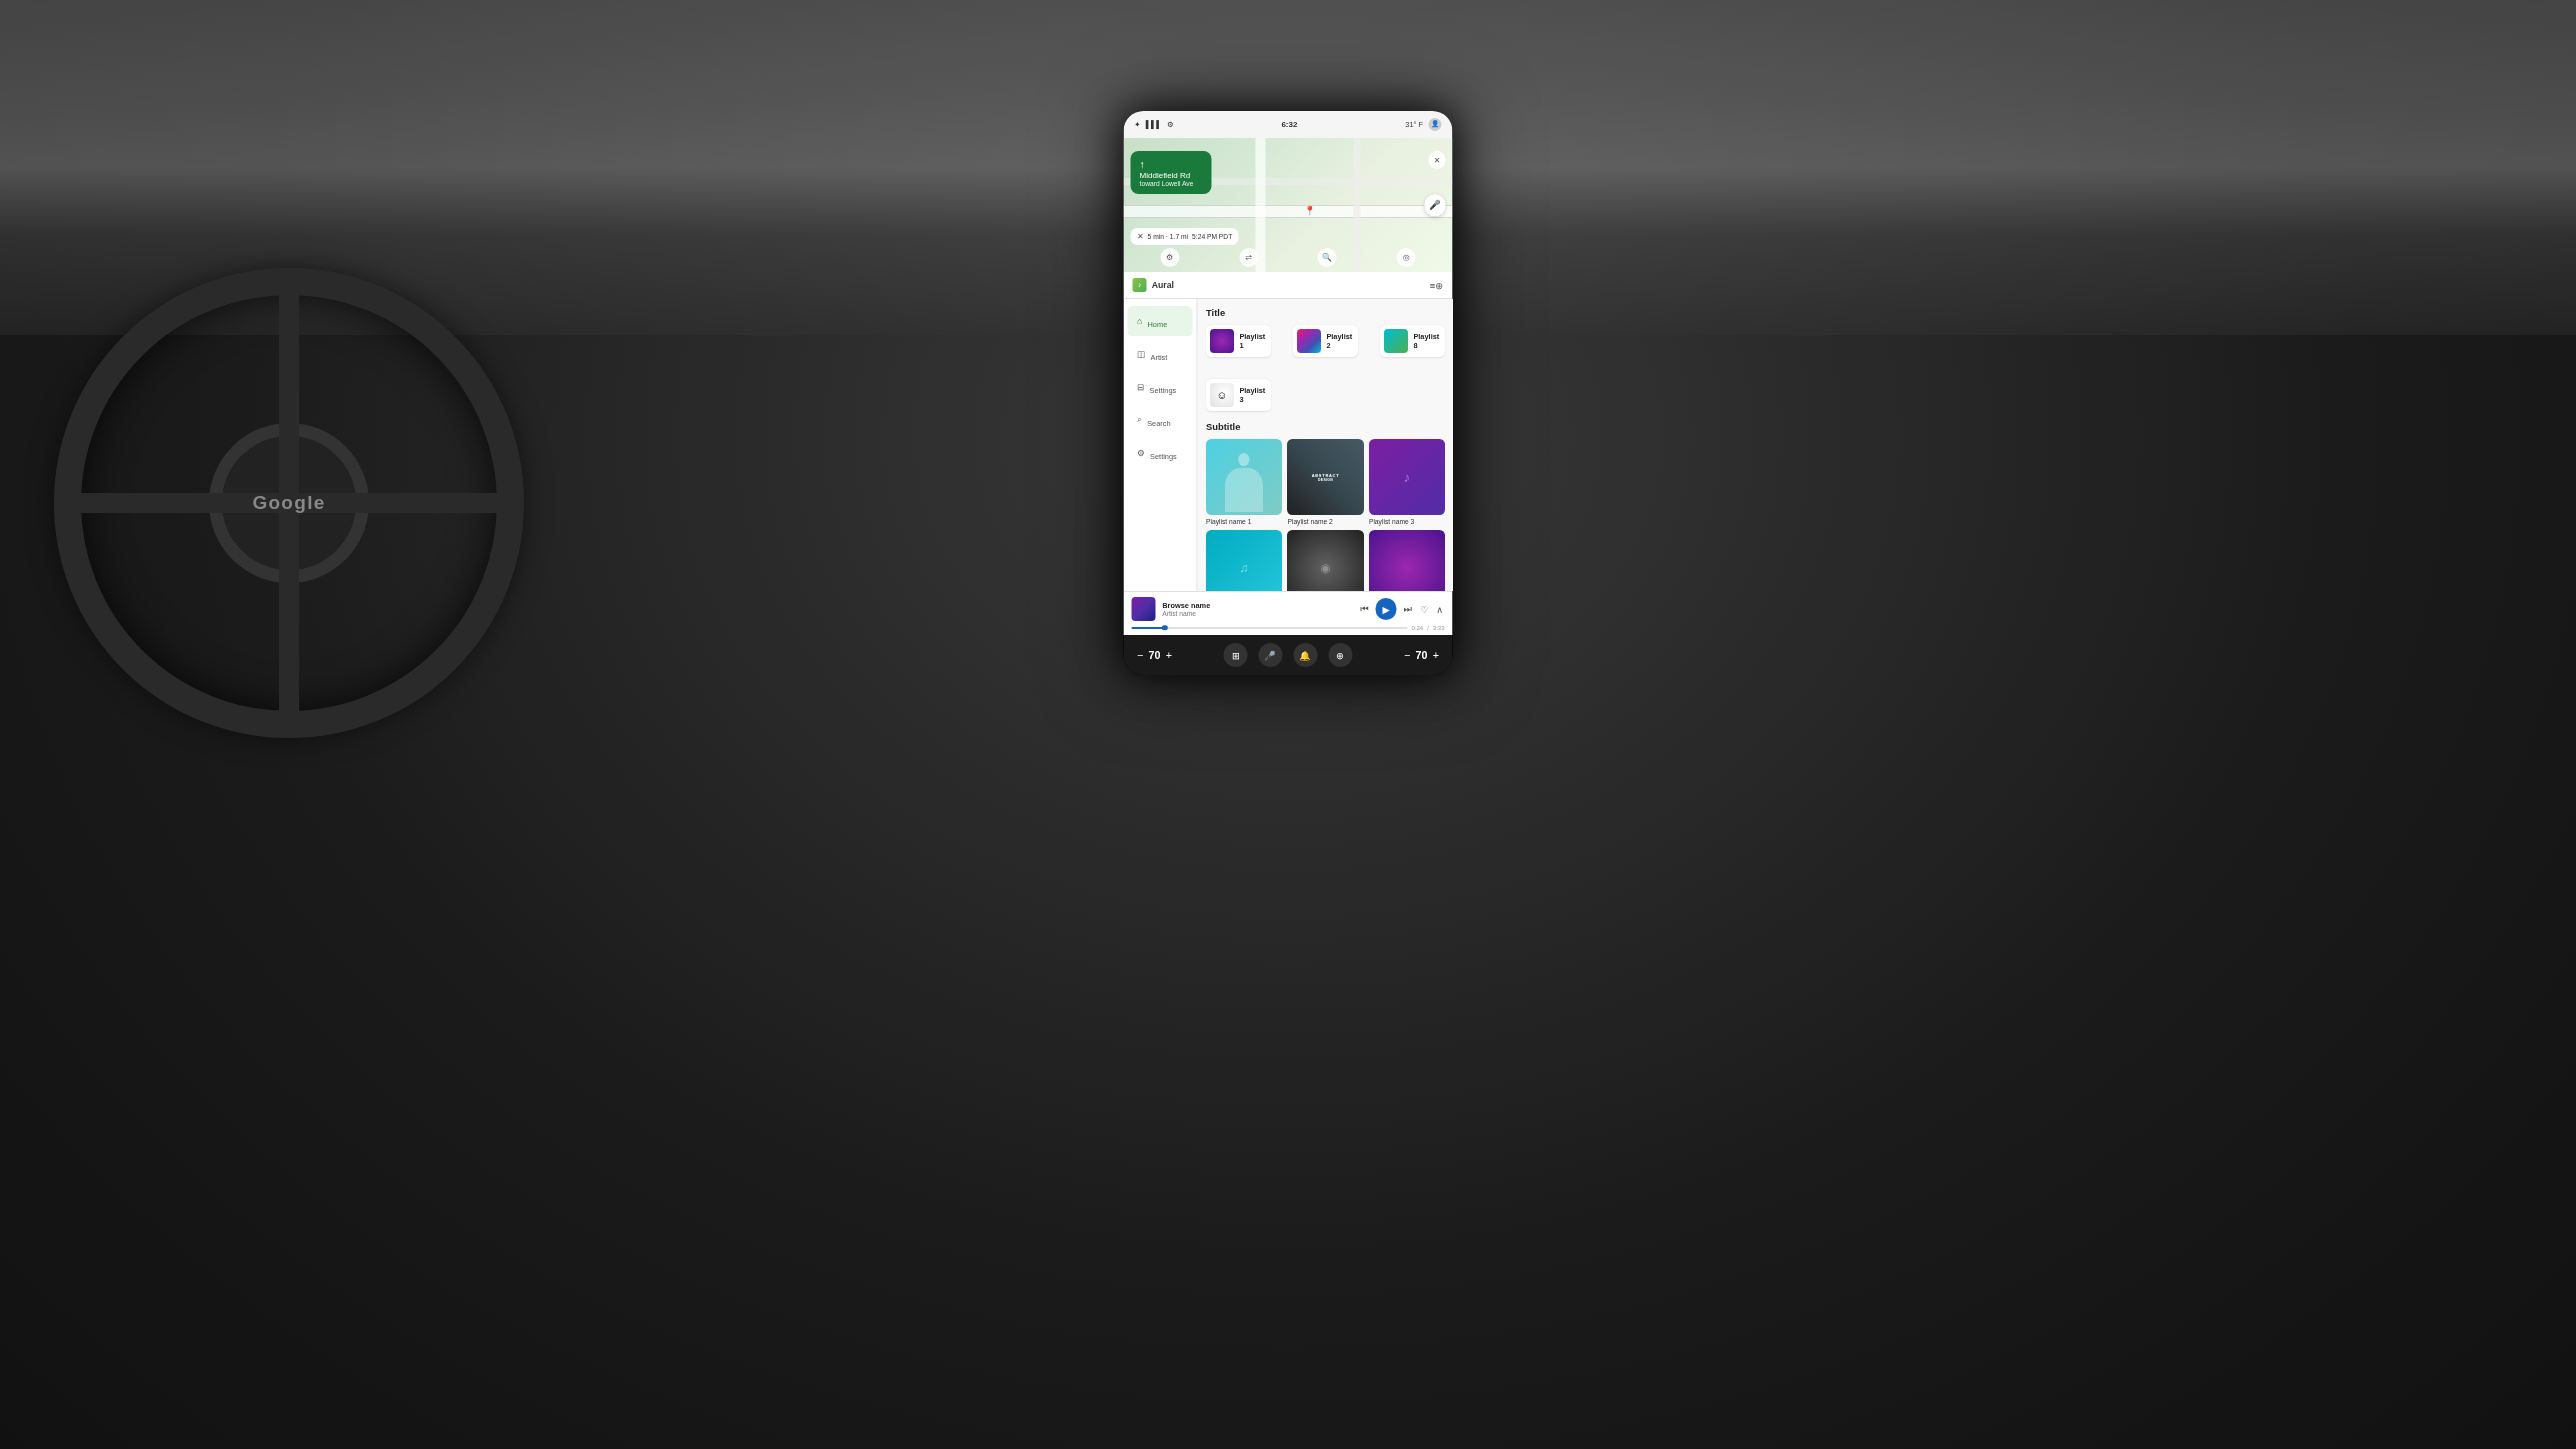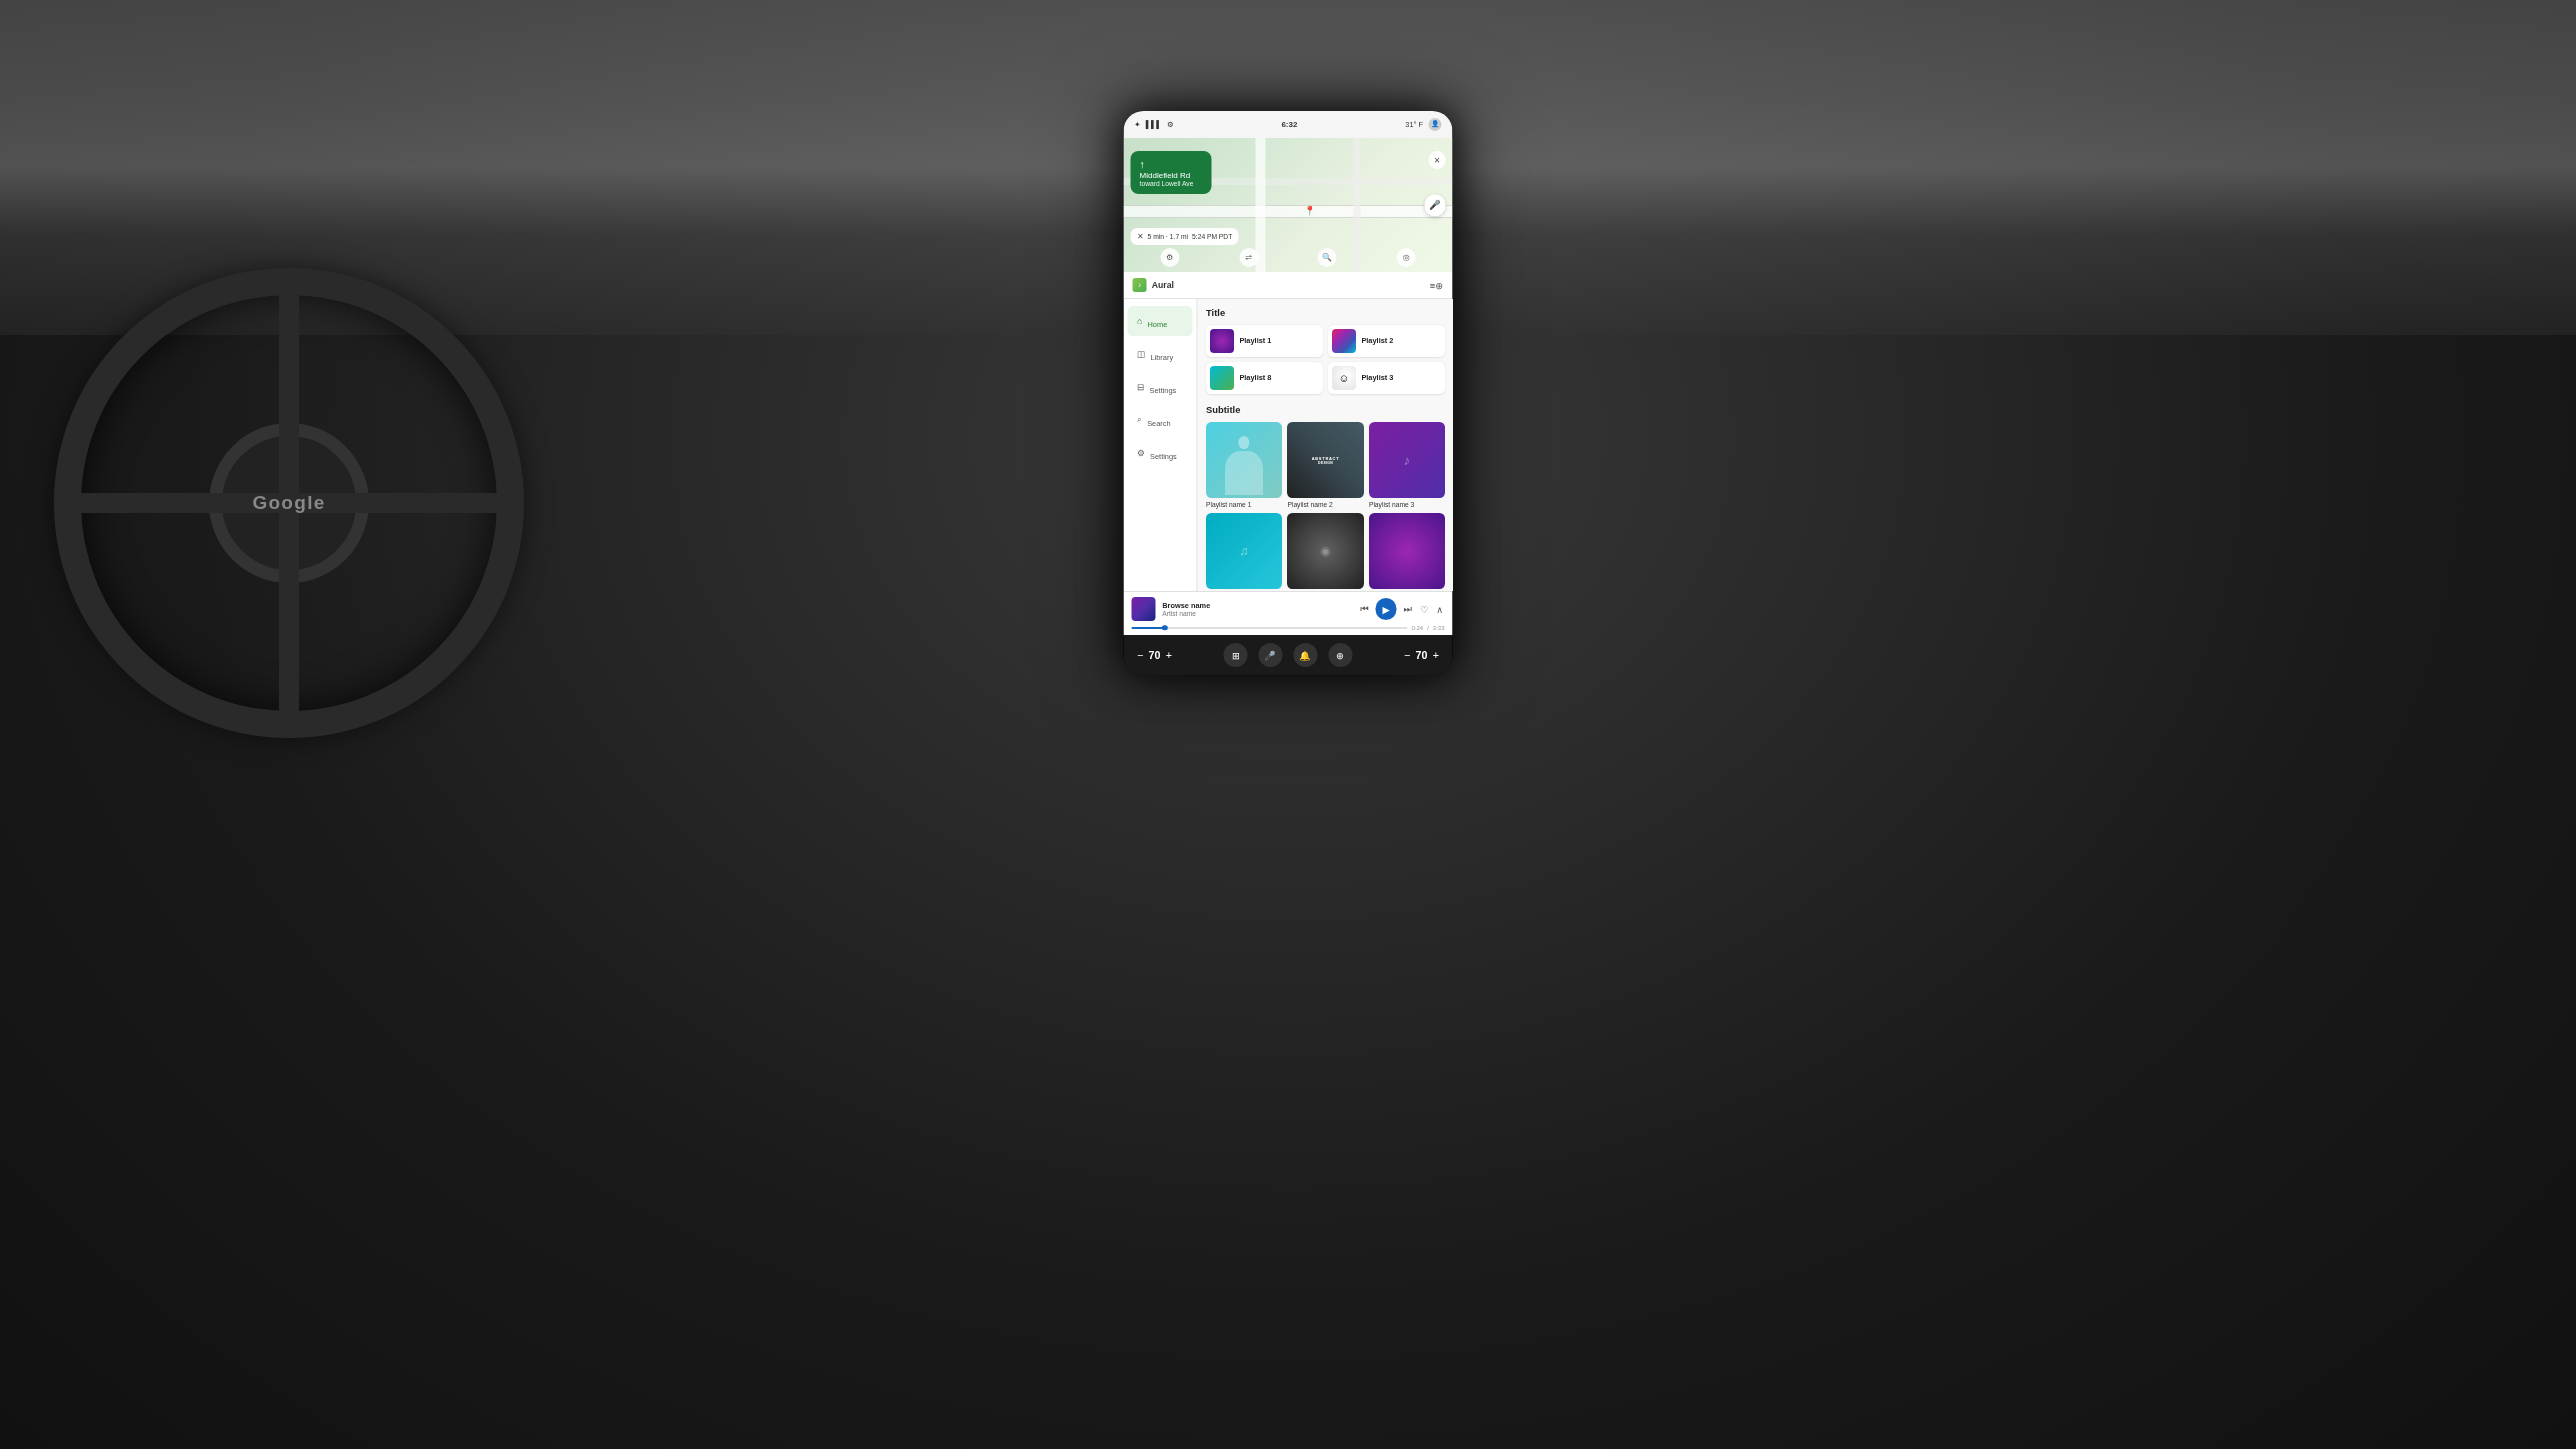--- a/index.html
+++ b/index.html
@@ -361,22 +361,22 @@
     .section-title {
       font-size: 9.4px;
       font-weight: 700;
       color: #222;
       margin-bottom: 6.7px;
     }
 
     
     .playlist-grid-2 {
       display: grid;
-      grid-template-columns: 1fr 1fr;
-      gap: 5px;
+      grid-template-columns: 1fr 1fr 1fr;
+      gap: 22px;
       margin-bottom: 10.7px;
     }
 
     .playlist-item-h {
       display: flex;
       align-items: center;
       gap: 5.4px;
       background: #fff;
       border-radius: 5.4px;
       padding: 4px;
@@ -687,21 +687,21 @@
 
     <div class="main-content">
 
       <div class="sidebar">
         <div class="sidebar-item active">
           <span class="sidebar-item-icon">⌂</span>
           <span class="sidebar-item-label">Home</span>
         </div>
         <div class="sidebar-item">
           <span class="sidebar-item-icon">◫</span>
-          <span class="sidebar-item-label">Library</span>
+          <span class="sidebar-item-label">Artist</span>
         </div>
         <div class="sidebar-item">
           <span class="sidebar-item-icon">⊟</span>
           <span class="sidebar-item-label">Settings</span>
         </div>
         <div class="sidebar-item">
           <span class="sidebar-item-icon">⌕</span>
           <span class="sidebar-item-label">Search</span>
         </div>
         <div class="sidebar-item">

